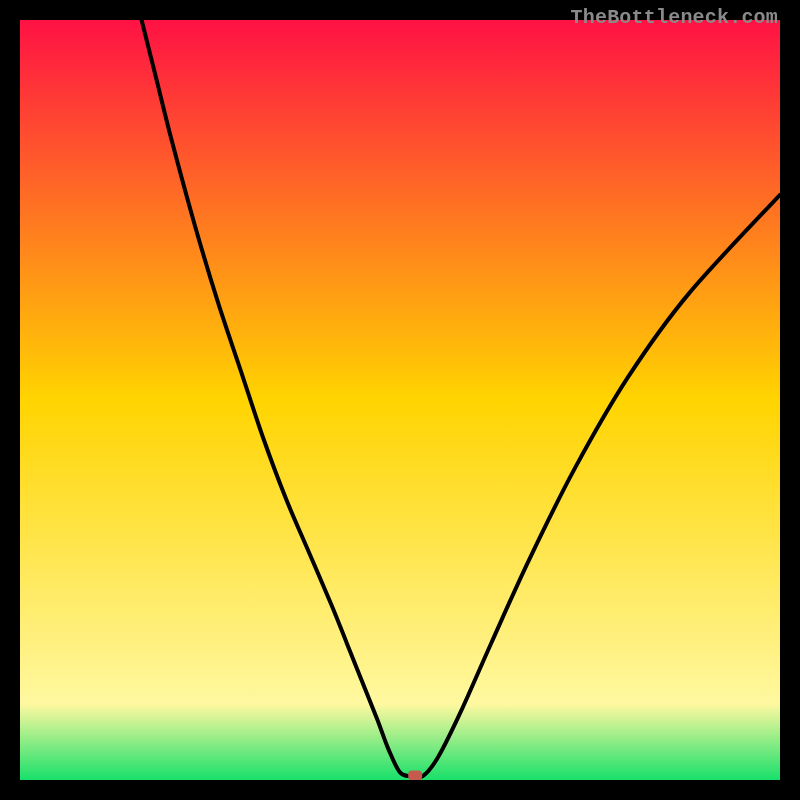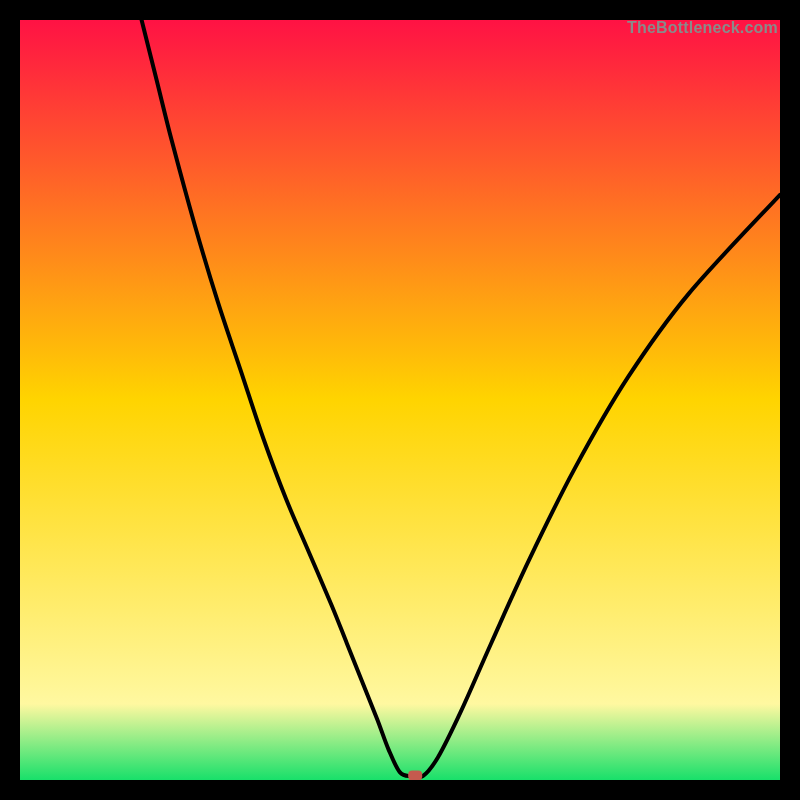--- a/index.html
+++ b/index.html
@@ -20,24 +20,24 @@
   }
   .plot {
     position: absolute;
     left: 20px;
     top: 20px;
     width: 760px;
     height: 760px;
   }
   .watermark {
     position: absolute;
-    top: 19px;
+    top: 6px;
     right: 22px;
-    font-family: Liberation Sans, sans-serif;
-    font-size: 16px;
+    font-family: Liberation Mono, monospace;
+    font-size: 20px;
     font-weight: 600;
     color: #8a8a8a;
     letter-spacing: 0.2px;
   }
 </style>
 </head>
 <body>
 
 <div class="frame">
   <svg class="plot" viewBox="0 0 760 760" preserveAspectRatio="none">

